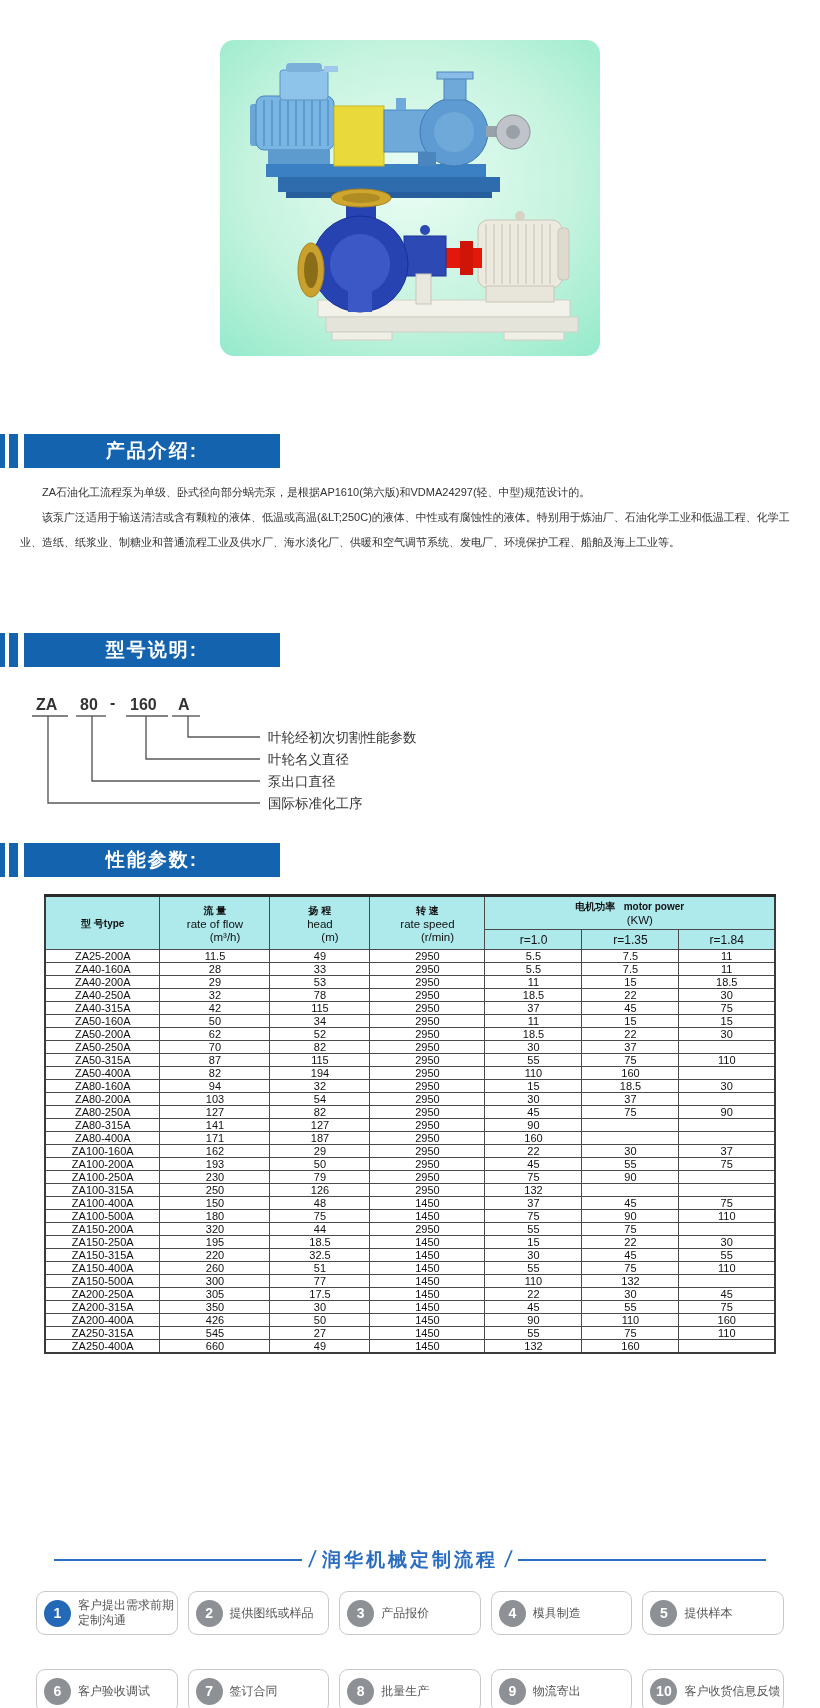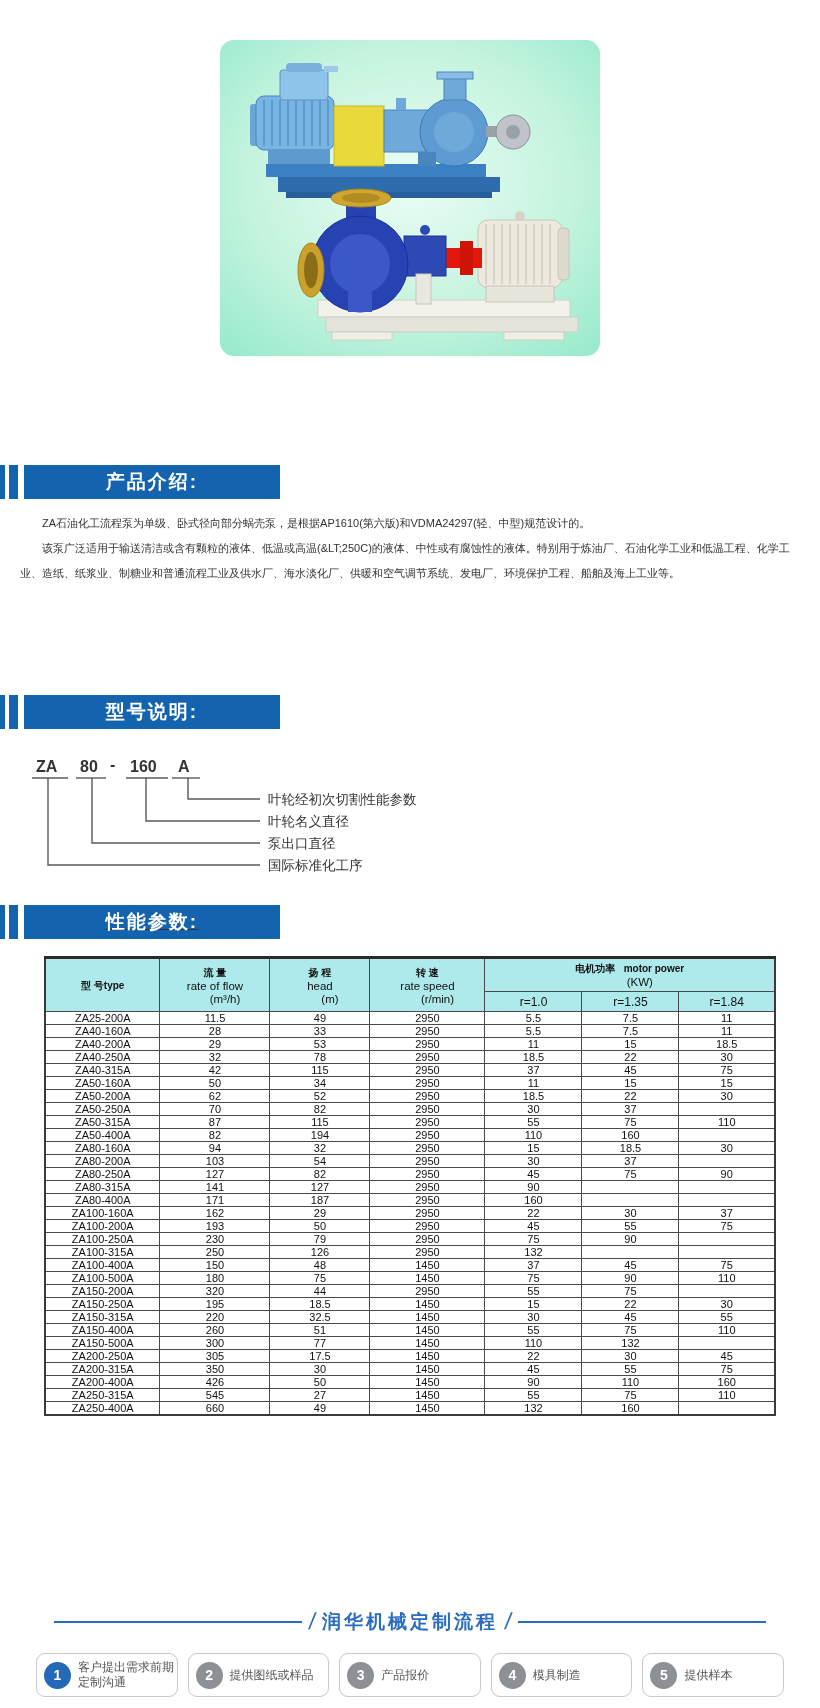--- a/index.html
+++ b/index.html
@@ -4,29 +4,29 @@
 <style>
   html,body{margin:0;padding:0;}
   body{
     width:820px;min-height:1708px;background:#ffffff;
     font-family:"Liberation Sans","DejaVu Sans",sans-serif;color:#333;
   }
   
   .photo-wrap{width:380px;height:316px;margin:40px auto 0;}
   .photo-wrap svg{display:block;}
   
-  .sec{display:flex;align-items:stretch;height:34px;margin-top:109px;}
+  .sec{display:flex;align-items:stretch;height:34px;margin-top:78px;}
   .sec .bar-thin{width:5px;background:#1463af;margin-right:4px;}
   .sec .bar-thick{width:9px;background:#1463af;margin-right:6px;}
   .sec .sec-box{
     width:256px;background:#1463af;color:#fff;font-size:19px;font-weight:bold;
     display:flex;align-items:center;justify-content:center;letter-spacing:2px;
   }
   .sec.tight{}
-  .sec.mid{margin-top:24px;text-decoration:underline;}
+  .sec.mid{margin-top:24px;}
   
   .intro{margin:12px 22px 0 20px;font-size:11px;line-height:25px;color:#333;}
   .intro p{margin:0;text-indent:2em;}
   
   .model-diagram{margin:26px 14px 0 22px;text-decoration:underline;}
   .model-diagram text.code{font-size:16px;font-weight:bold;fill:#333;}
   .model-diagram text.lbl{font-size:13.5px;fill:#333;}
   .model-diagram line,.model-diagram polyline{stroke:#5a5a5a;stroke-width:1.4;fill:none;}
   
   .params-table{

